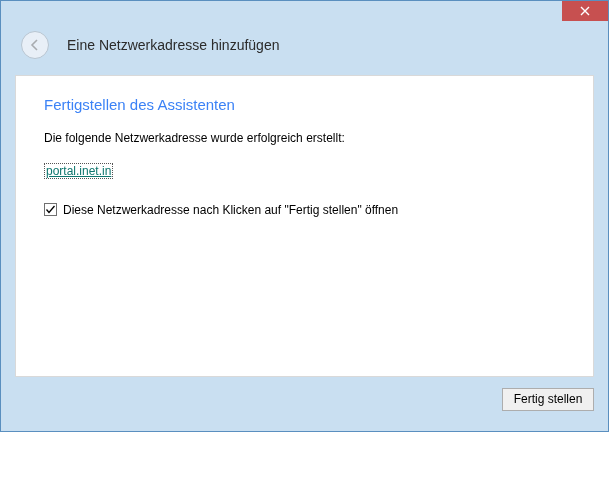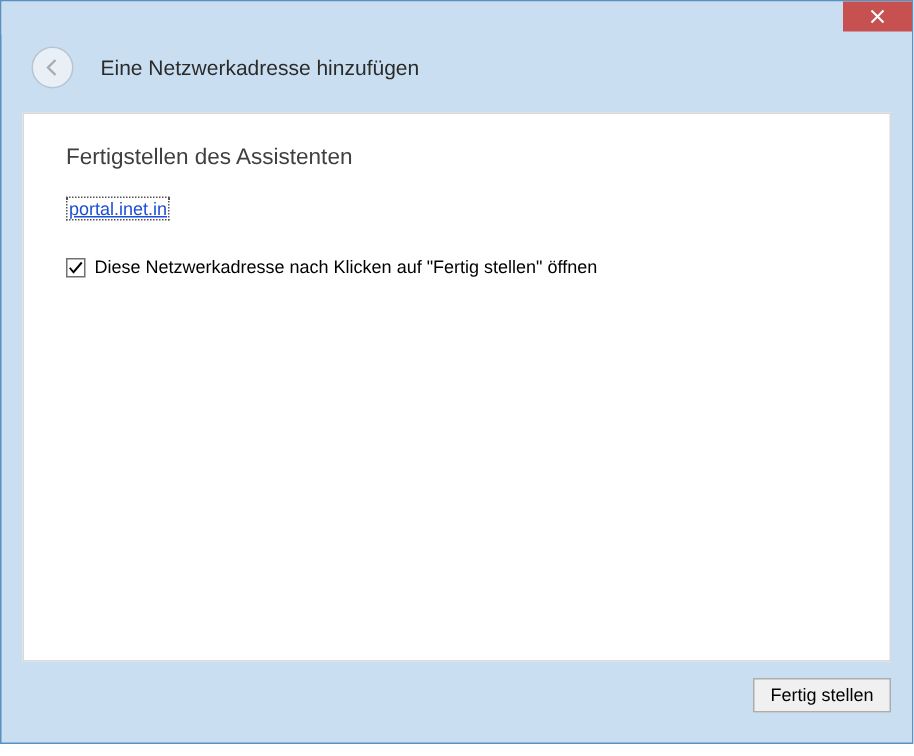--- a/index.html
+++ b/index.html
@@ -6,21 +6,21 @@
     margin: 0;
     padding: 0;
     width: 609px;
     height: 504px;
     font-family: "Segoe UI", Tahoma, sans-serif;
     font-size: 12px;
     overflow: hidden;
   }
   .window {
     width: 609px;
-    height: 496px;
+    height: 432px;
     background: #c9dff1;
     border: 1px solid #5a8fbf;
     box-sizing: border-box;
     position: relative;
   }
   .titlebar {
     height: 22px;
     background: #c9dff1;
     display: flex;
     justify-content: flex-end;
@@ -73,41 +73,41 @@
     right: 14px;
     top: 74px;
     bottom: 54px;
     background: #ffffff;
     border: 1px solid #d9d9d9;
     box-sizing: border-box;
     padding: 20px 28px;
   }
   .heading {
     font-size: 15px;
-    color: #404040;
+    color: #3b82f6;
     margin-bottom: 18px;
   }
   .body-text {
     font-size: 12px;
     color: #000;
     margin-bottom: 18px;
   }
   .link {
     font-size: 12px;
-    color: #1d4ed8;
+    color: #0f766e;
     text-decoration: underline;
     border: 1px dotted #555;
     padding: 0 1px;
     display: inline-block;
     margin-bottom: 22px;
     cursor: pointer;
   }
   .checkbox-row {
     display: flex;
-    align-items: flex-end;
+    align-items: flex-start;
     font-size: 12px;
     color: #000;
     margin-top: 2px;
   }
   .checkbox {
     width: 13px;
     height: 13px;
     border: 1px solid #707070;
     background: #fff;
     margin-right: 6px;
@@ -162,20 +162,21 @@
       <svg viewBox="0 0 14 14">
         <path d="M9 2 L4 7 L9 12" stroke="#6a6a6a" stroke-width="1.6" fill="none"></path>
       </svg>
     </div>
     <div class="header-title">Eine Netzwerkadresse hinzufügen</div>
   </div>
 
   <div class="content-panel">
     <div class="heading">Fertigstellen des Assistenten</div>
 
+    <div class="body-text">Die folgende Netzwerkadresse wurde erfolgreich erstellt:</div>
 
     <span class="link">portal.inet.in</span>
 
 
     <div class="checkbox-row">
       <div class="checkbox">
         <svg viewBox="0 0 11 11">
           <path d="M1.5 5.5 L4 8.5 L9.5 2" stroke="#000" stroke-width="1.3" fill="none"></path>
         </svg>
       </div>

